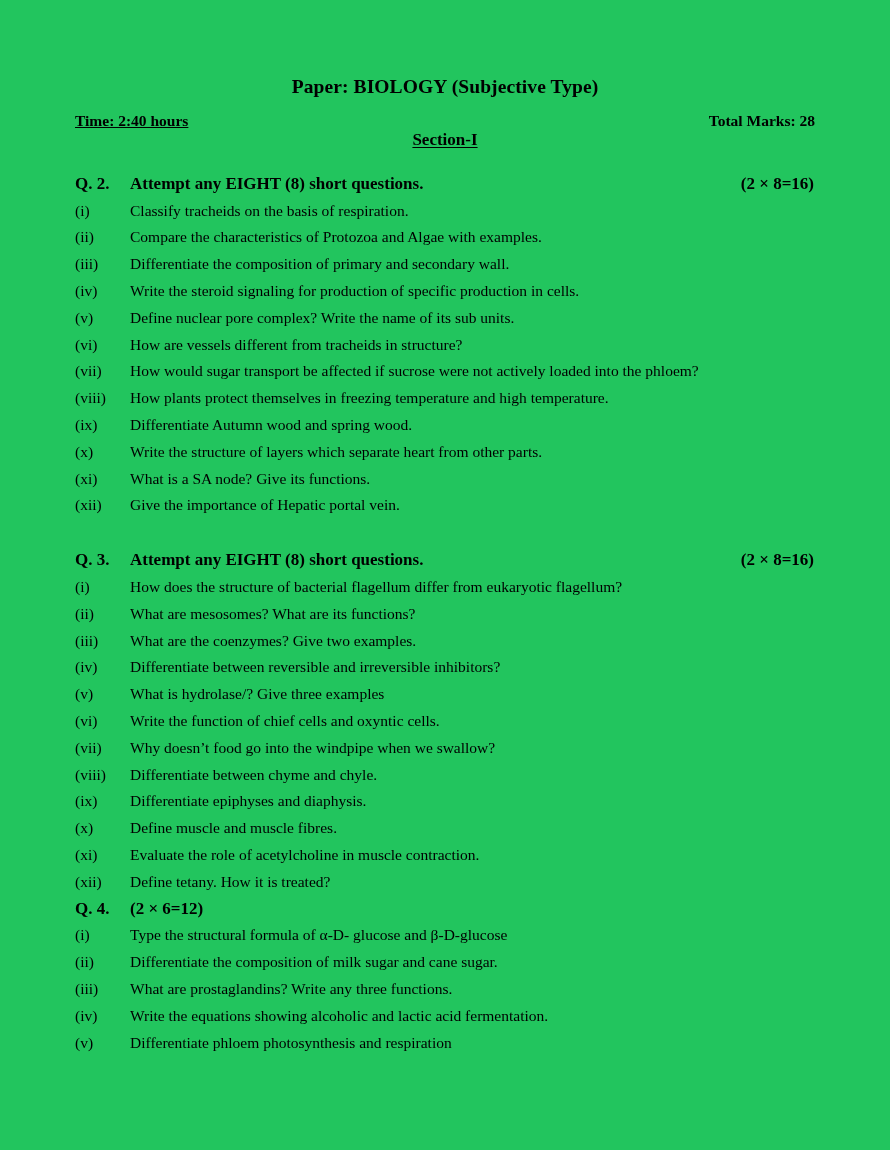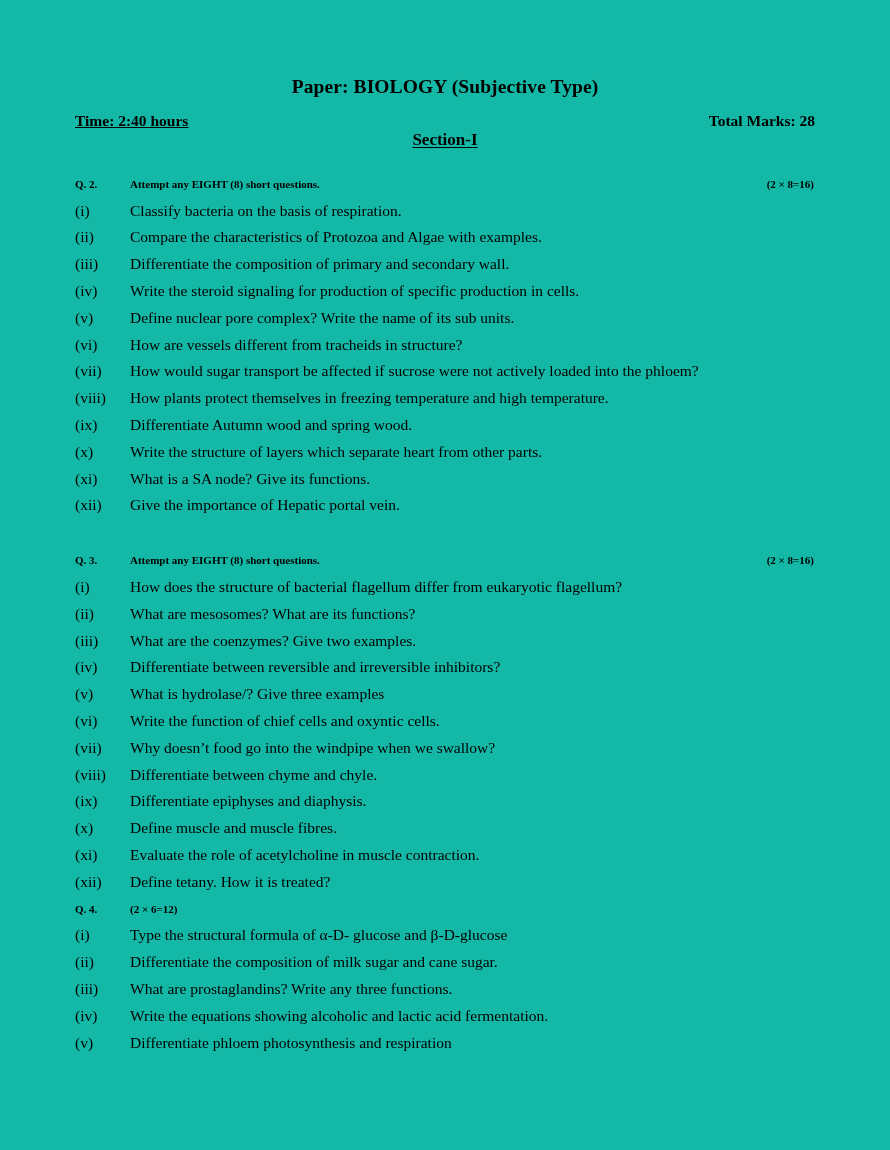--- a/index.html
+++ b/index.html
@@ -14,21 +14,21 @@
     color: #000000;
     -webkit-font-smoothing: antialiased;
   }
 
   .page {
     position: relative;
     width: 890px;
     height: 1150px;
     box-sizing: border-box;
     padding: 0;
-    background: #14b8a6;
+    background: #22c55e;
   }
 
   .content {
     position: absolute;
     left: 75px;
     top: 76px;
     width: 740px;
   }
 
   
@@ -64,21 +64,21 @@
     text-underline-offset: 2px;
   }
 
   
   .qblock { margin: 0; }
 
   .q-head {
     display: flex;
     align-items: baseline;
     font-weight: bold;
-    font-size: 11px;
+    font-size: 17px;
     line-height: 26.8px;
     white-space: nowrap;
   }
   .q-head .q-num {
     width: 55px;
     flex: 0 0 55px;
   }
   .q-head .q-instruction {
     flex: 1 1 auto;
   }
@@ -131,21 +131,21 @@
 
     <div class="qblock" id="block-q2">
       <div class="q-head">
         <span class="q-num">Q. 2.</span>
         <span class="q-instruction">Attempt any EIGHT (8) short questions.</span>
         <span class="q-marks">(2 × 8=16)</span>
       </div>
       <ul class="q-list">
         <li class="q-item">
           <span class="q-roman">(i)</span>
-          <span class="q-text">Classify bacteria on the basis of respiration.</span>
+          <span class="q-text">Classify tracheids on the basis of respiration.</span>
         </li>
         <li class="q-item">
           <span class="q-roman">(ii)</span>
           <span class="q-text">Compare the characteristics of Protozoa and Algae with examples.</span>
         </li>
         <li class="q-item">
           <span class="q-roman">(iii)</span>
           <span class="q-text">Differentiate the composition of primary and secondary wall.</span>
         </li>
         <li class="q-item">

